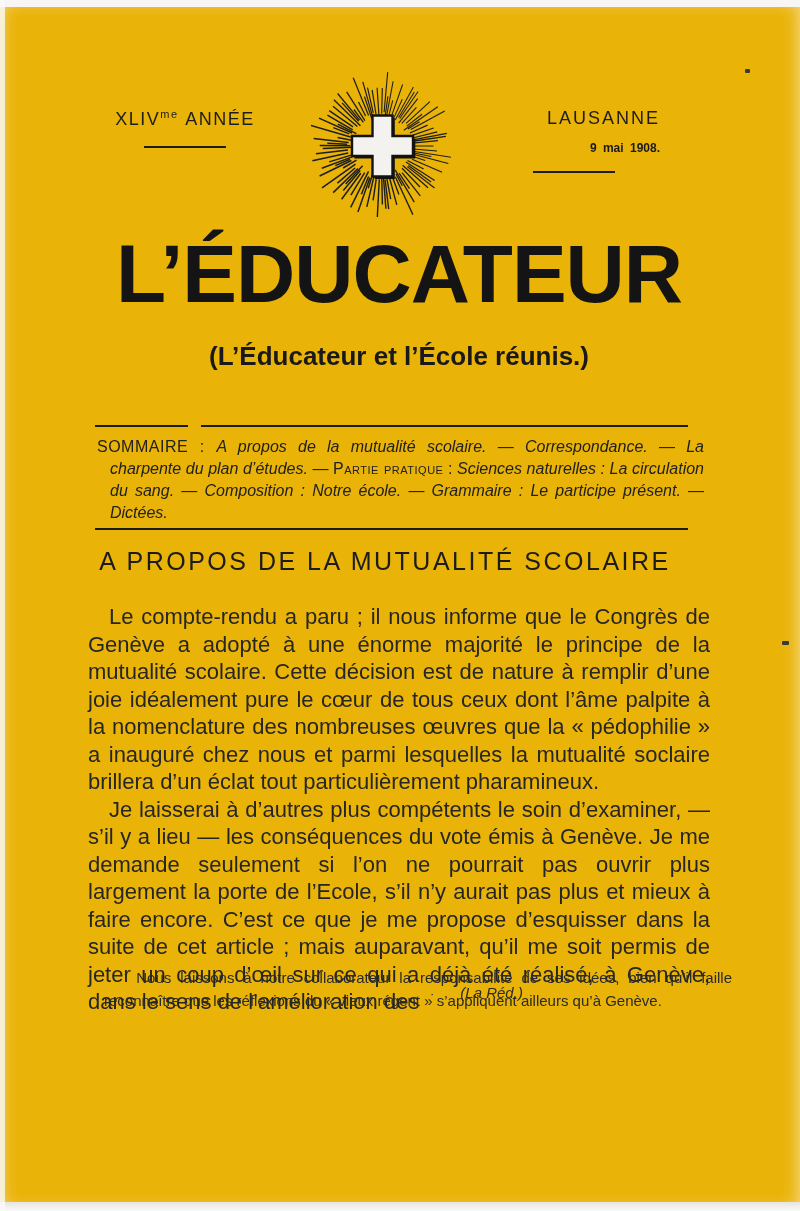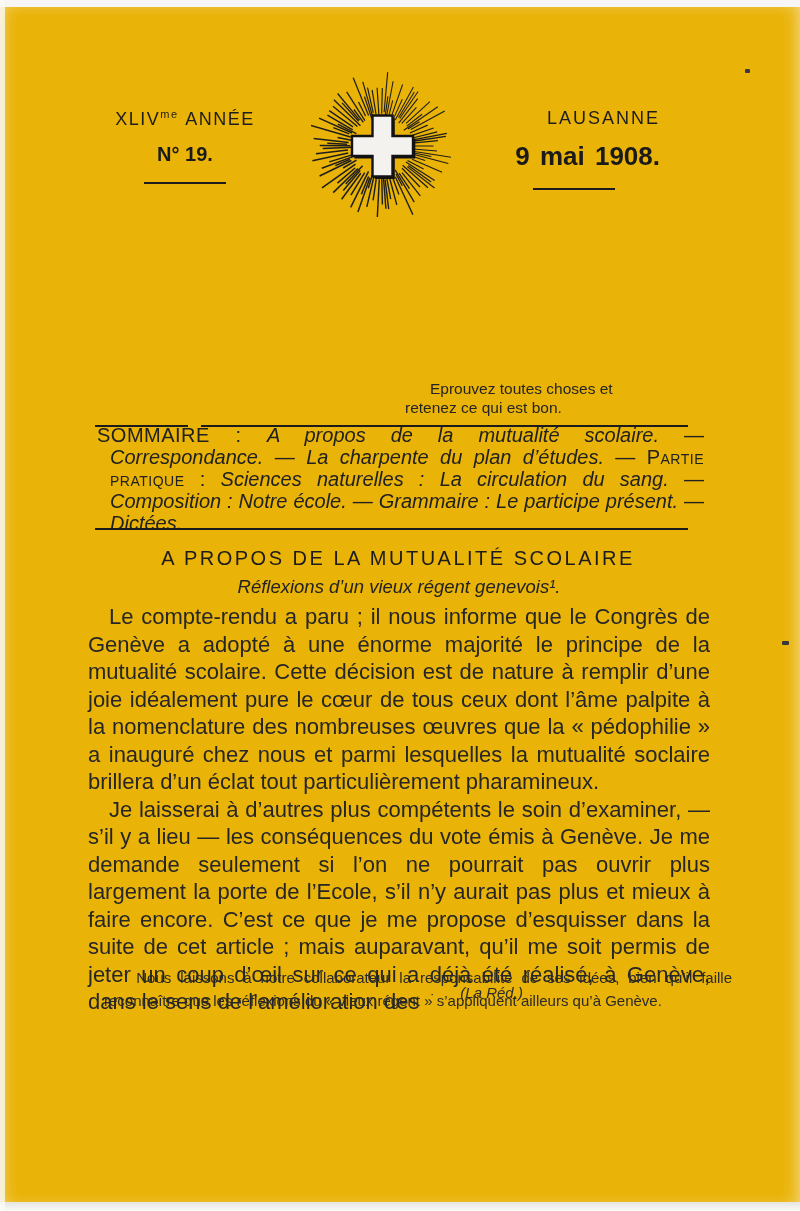--- a/index.html
+++ b/index.html
@@ -19,21 +19,21 @@
                  background:linear-gradient(#e6e5e2,#fafaf8); }
   .edge-left   { position:absolute; left:0; top:0; width:5px; height:100%; background:rgba(250,250,248,.8); }
 
   
   .header-left  { position:absolute; left:95px;  top:108px; width:180px; text-align:center; }
   .header-right { position:absolute; left:488px; top:108px; width:172px; text-align:right; }
   .annee { font-size:18px; letter-spacing:1.5px; color:#1d1d1d; white-space:nowrap; }
   .annee sup { font-size:11px; }
   .numero { font-size:20px; font-weight:bold; margin-top:13px; color:#1a1a1a; }
   .city { font-size:18px; letter-spacing:2px; color:#1d1d1d; }
-  .date { font-size:26px; font-weight:bold; margin-top:12px; word-spacing:3px; color:#1a1a1a; }
+  .date { font-size:12px; font-weight:bold; margin-top:12px; word-spacing:3px; color:#1a1a1a; }
   .hrule-small { width:82px; height:2px; background:#1c1c1c; margin:16px auto 0; }
 
   .emblem { position:absolute; left:311px; top:72px; width:140px; height:145px; }
 
   
   .masthead {
     position:absolute; left:88px; top:228px; width:622px; margin:0;
     text-align:center; font-size:82px; font-weight:bold; letter-spacing:-1px;
     line-height:1.12; color:#141414; white-space:nowrap;
   }
@@ -47,33 +47,33 @@
   }
 
   
   .rule { position:absolute; height:2px; background:#1b1b1b; }
   .rule-top-a { left:95px;  top:425px; width:93px; }
   .rule-top-b { left:201px; top:425px; width:487px; }
   .rule-bottom { left:95px; top:528px; width:593px; height:2px; }
 
   
   .sommaire {
-    position:absolute; left:97px; top:424px; width:594px;
-    font-size:20px; line-height:22px; text-align:justify;
+    position:absolute; left:97px; top:436px; width:594px;
+    font-size:16px; line-height:22px; text-align:justify;
     padding-left:13px; text-indent:-13px; color:#212121;
   }
   .som-caps { letter-spacing:.5px; }
   .som-italic { font-style:italic; }
   .som-smallcaps { font-variant:small-caps; letter-spacing:.5px; }
   .som-plain {}
 
   
   .article-title {
-    position:absolute; left:87px; top:547px; width:622px;
-    text-align:center; font-size:20px; letter-spacing:2.5px; color:#1c1c1c;
+    position:absolute; left:74px; top:547px; width:622px;
+    text-align:center; font-size:25px; letter-spacing:2.5px; color:#1c1c1c;
     white-space:nowrap;
   }
   .article-subtitle {
     position:absolute; left:88px; top:576px; width:622px;
     text-align:center; font-style:italic; font-size:18.5px; color:#222;
   }
   .article-body {
     position:absolute; left:88px; top:603px; width:622px;
     font-size:22px; line-height:27.5px; text-align:justify; color:#262626;
   }
@@ -103,21 +103,20 @@
 <div class="page">
 
   <div class="edge-top"></div>
   <div class="edge-bottom"></div>
   <div class="edge-left"></div>
   <div class="speck speck1"></div>
   <div class="speck speck2"></div>
 
   <div class="header-left">
     <div class="annee"><span>XLIV</span><sup>me</sup>&nbsp;<span>ANNÉE</span></div>
-    <div class="numero">N° 19.</div>
     <div class="hrule-small"></div>
   </div>
 
   <div class="emblem">
     <svg width="140" height="145" viewBox="0 0 140 145">
       <g id="rays" stroke="#1d1d1c">
           <line x1="97.0" y1="74.0" x2="122.5" y2="74.0" stroke-width="1.00"></line>
           <line x1="102.0" y1="76.9" x2="126.0" y2="79.0" stroke-width="1.02"></line>
           <line x1="103.5" y1="79.4" x2="140.5" y2="85.3" stroke-width="1.04"></line>
           <line x1="100.6" y1="80.4" x2="120.3" y2="84.6" stroke-width="1.06"></line>
@@ -214,31 +213,31 @@
       <path d="M61.5 43.5 h20 v20.5 h20.5 v20 h-20.5 v20.5 h-20 v-20.5 h-20.5 v-20 h20.5 Z" fill="#f3f2ef" stroke="#131313" stroke-width="2.4"></path>
     </svg>
   </div>
 
   <div class="header-right">
     <div class="city">LAUSANNE</div>
     <div class="date">9 mai 1908.</div>
     <div class="hrule-small"></div>
   </div>
 
-  <div class="motto">Eprouvez toutes choses et retenez ce qui est bon.</div>
+  <h1 class="masthead">L’ÉDUCATEUR</h1>
+  <h2 class="masthead-sub">(L’Éducateur et l’École réunis.)</h2>
 
   <div class="rule rule-top-a"></div>
   <div class="rule rule-top-b"></div>
 
   <div class="sommaire" id="sommaire"><span class="som-caps">SOMMAIRE : </span><span class="som-italic">A propos de la mutualité scolaire.</span><span class="som-plain"> — </span><span class="som-italic">Correspondance.</span><span class="som-plain"> — </span><span class="som-italic">La charpente du plan d’études.</span><span class="som-plain"> — </span><span class="som-smallcaps">Partie pratique</span><span class="som-plain"> : </span><span class="som-italic">Sciences naturelles : La circulation du sang.</span><span class="som-plain"> — </span><span class="som-italic">Composition : Notre école.</span><span class="som-plain"> — </span><span class="som-italic">Grammaire : Le participe présent.</span><span class="som-plain"> — </span><span class="som-italic">Dictées.</span></div>
 
   <div class="rule rule-bottom"></div>
 
   <div class="article-title">A PROPOS DE LA MUTUALITÉ SCOLAIRE</div>
-  <div class="article-subtitle">Réflexions d’un vieux régent genevois¹.</div>
   <div class="article-body" id="article-body">
       <p>Le compte-rendu a paru ; il nous informe que le Congrès de Genève a adopté à une énorme majorité le principe de la mutualité scolaire. Cette décision est de nature à remplir d’une joie idéalement pure le cœur de tous ceux dont l’âme palpite à la nomenclature des nombreuses œuvres que la « pédophilie » a inauguré chez nous et parmi lesquelles la mutualité soclaire brillera d’un éclat tout particulièrement pharamineux.</p>
       <p>Je laisserai à d’autres plus compétents le soin d’examiner, — s’il y a lieu — les conséquences du vote émis à Genève. Je me demande seulement si l’on ne pourrait pas ouvrir plus largement la porte de l’Ecole, s’il n’y aurait pas plus et mieux à faire encore. C’est ce que je me propose d’esquisser dans la suite de cet article ; mais auparavant, qu’il me soit permis de jeter un coup d’œil sur ce qui a déjà été réalisé, à Genève, dans le sens de l’amélioration des</p>
     </div>
 
   <div class="footnote"><sup>¹</sup>&nbsp;<span>Nous laissons à notre collaborateur la responsabilité de ses idées, bien qu’il faille reconnaître que les réflexions du « vieux régent » s’appliquent ailleurs qu’à Genève.</span></div>
   <div class="footnote-sig"><span class="dot">·</span><span>(La Réd.)</span></div>
 
 </div>
 

